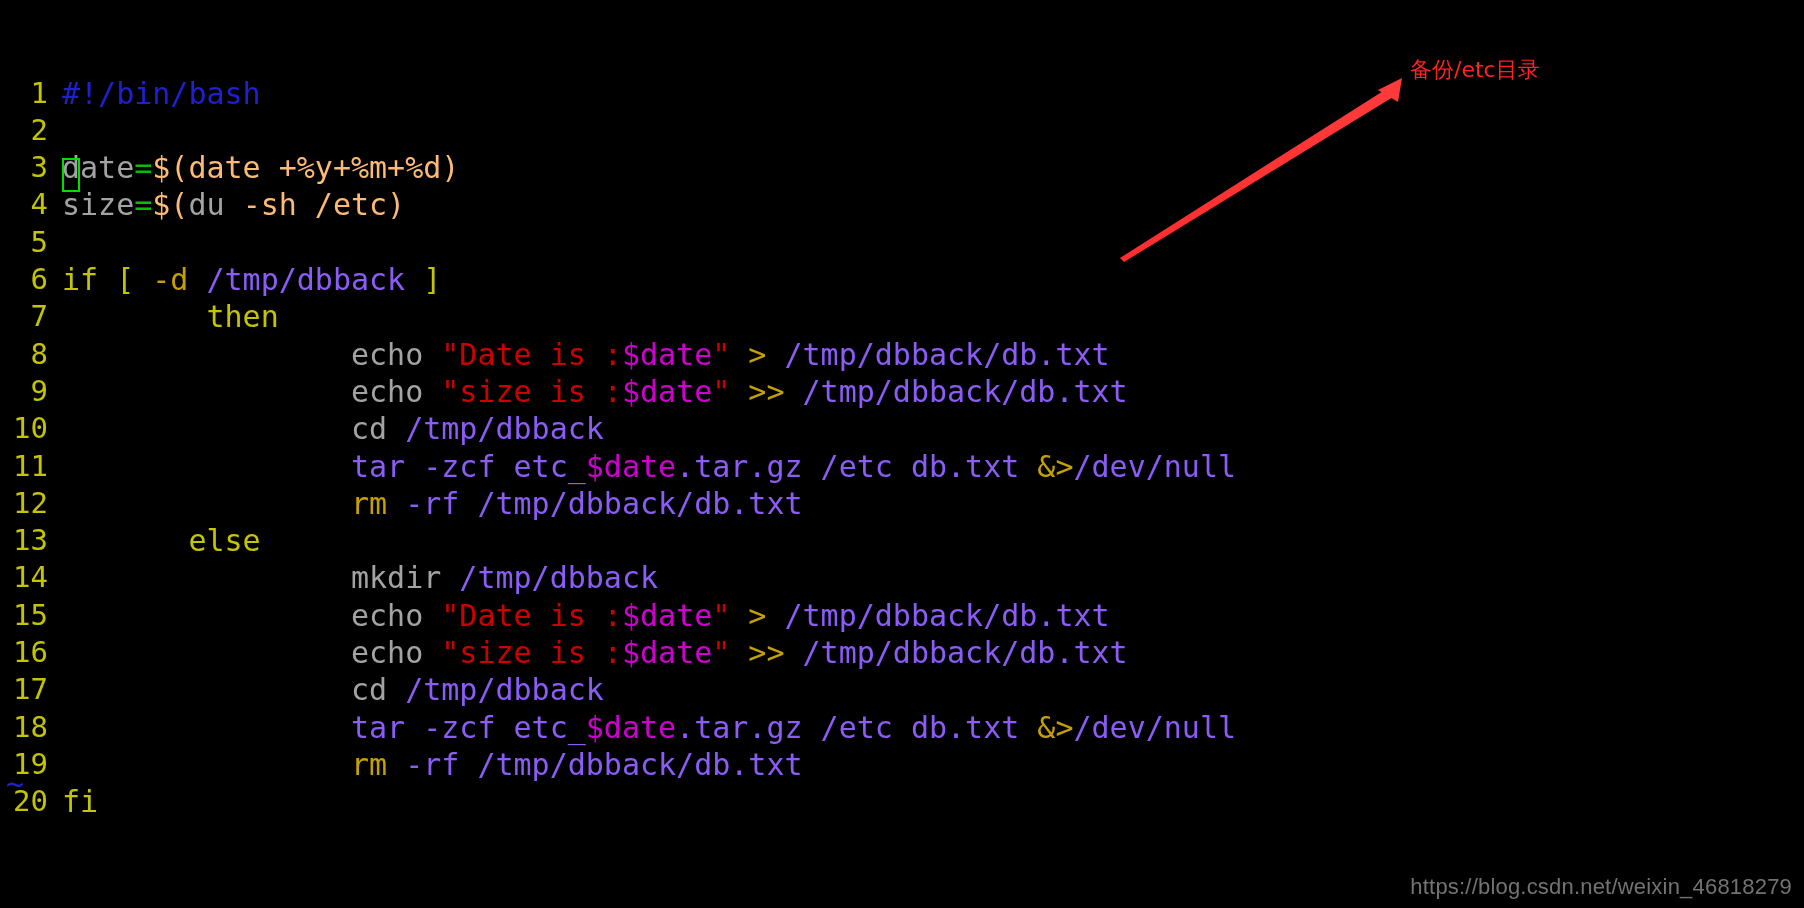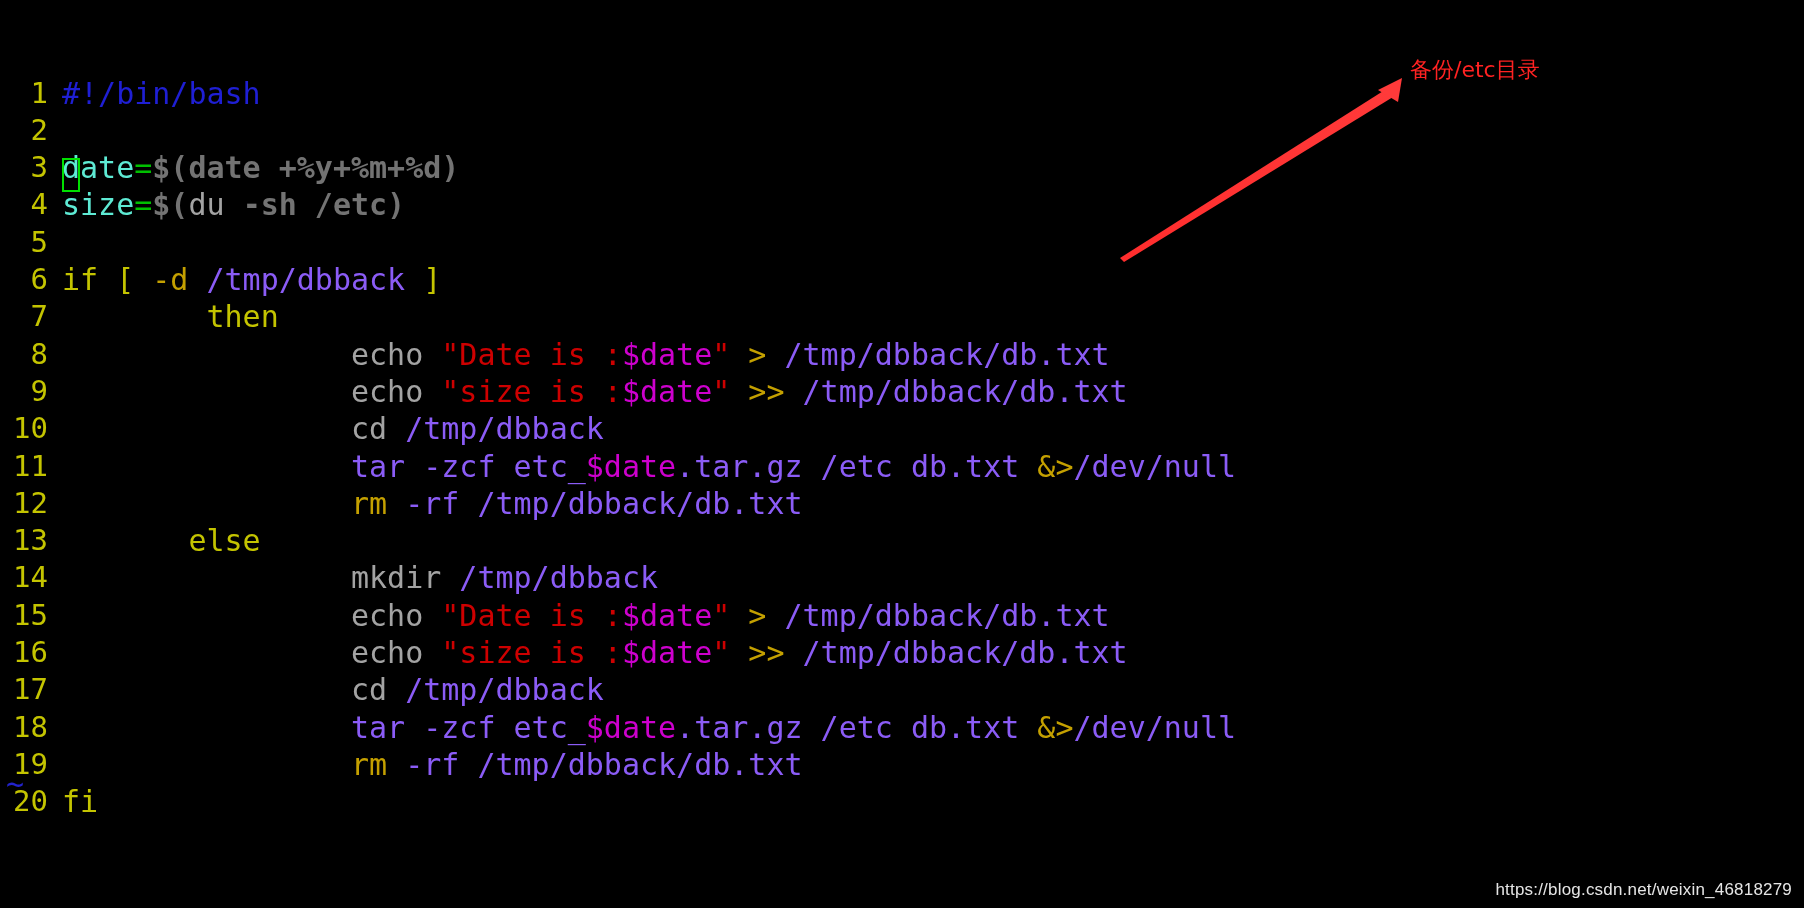--- a/index.html
+++ b/index.html
@@ -46,23 +46,23 @@
   }
   .linetext {
     display: inline-block;
     margin-left: 14px;
     vertical-align: top;
     font-size: 30px;
   }
 
   
   .t-comment  { color: #1f1fd4; }
-  .t-var      { color: #5eead4; }
+  .t-var      { color: #a3a3a3; }
   .t-op       { color: #00c000; }
-  .t-subst    { color: #737373; font-weight: bold; }
+  .t-subst    { color: #fdba74; }
   .t-keyword  { color: #c4c400; margin-top: 21px; }
   .t-cmd      { color: #a3a3a3; }
   .t-path     { color: #8b5cf6; }
   .t-string   { color: #cd0000; }
   .t-dollar   { color: #cd00cd; margin-top: 28px; }
   .t-redir    { color: #c4a000; }
   .t-plain    { color: #00e000; }
   .t-bracket  { color: #c4c400; }
   .t-flagy    { color: #c4a000; }
 
@@ -105,22 +105,22 @@
     width: 340px;
     height: 210px;
     pointer-events: none;
   }
 
   
   #watermark {
     position: absolute;
     right: 12px;
     bottom: 8px;
-    color: #e5e5e5;
-    font-size: 17px;
+    color: #737373;
+    font-size: 22px;
     font-family: "Liberation Sans", sans-serif;
     letter-spacing: 0.2px;
   }
 </style>
 </head>
 <body>
 
 <div id="screen">
 
   <div id="editor">

